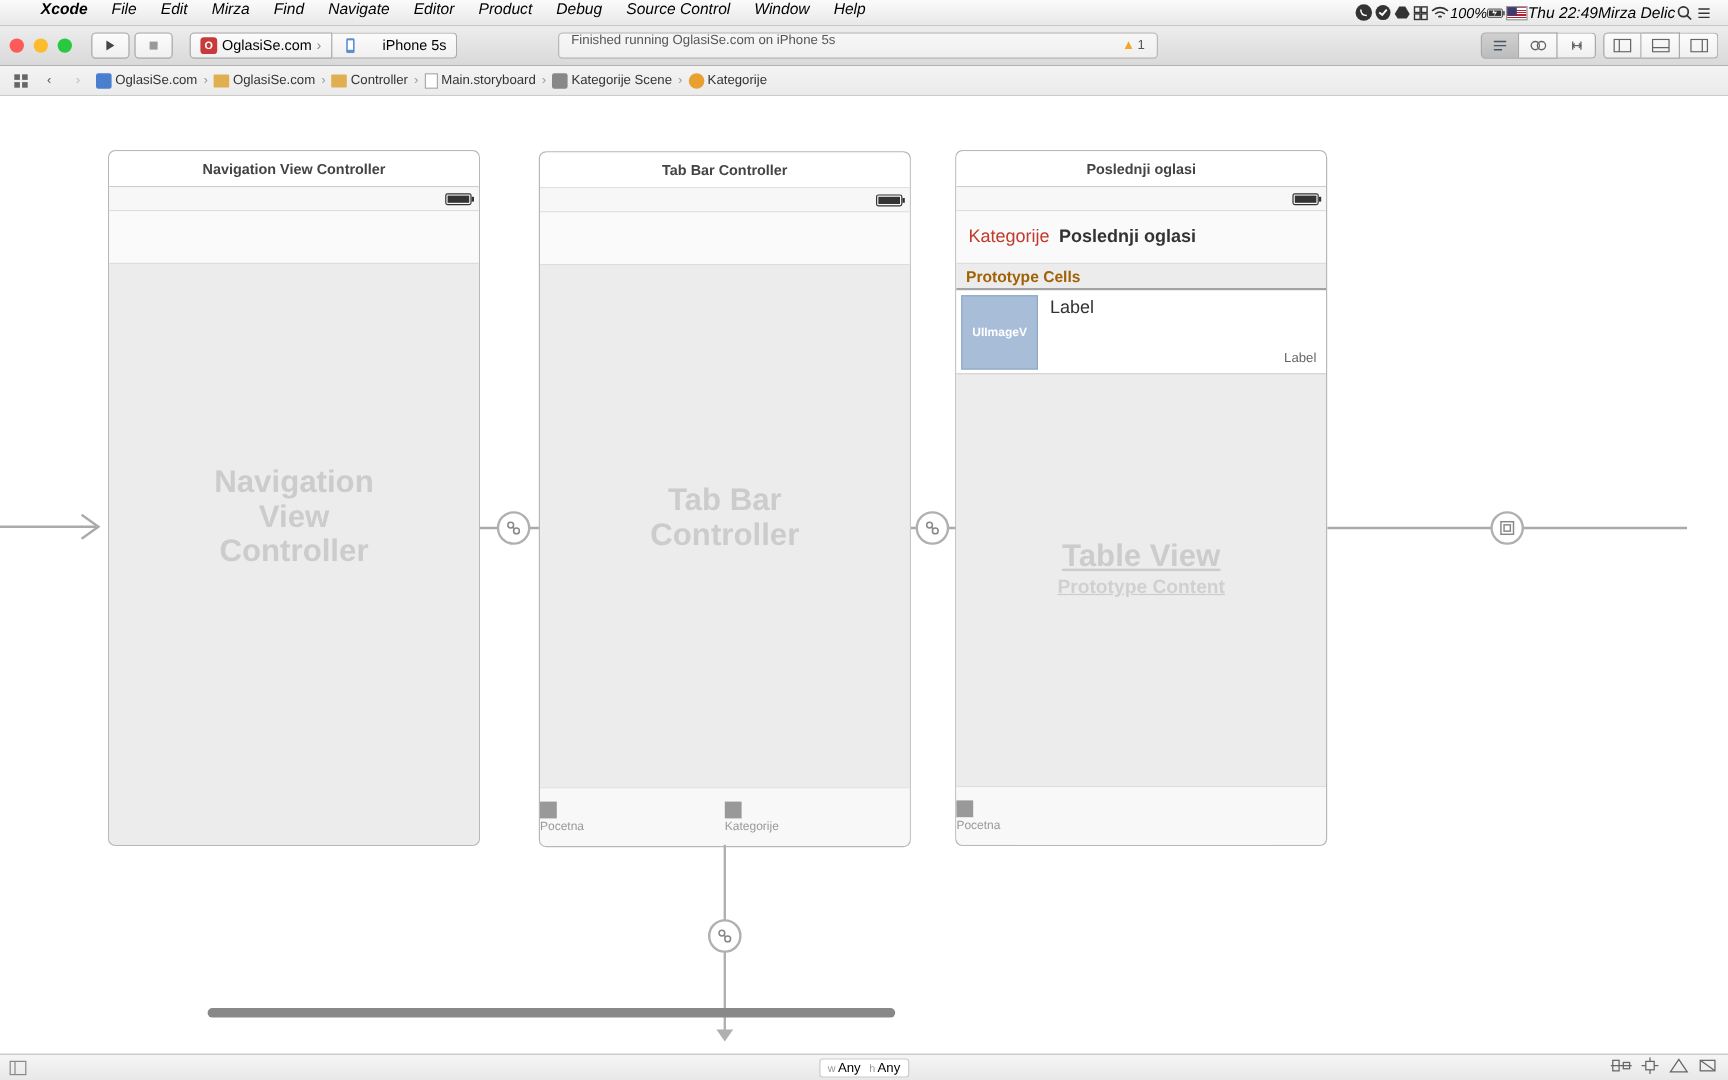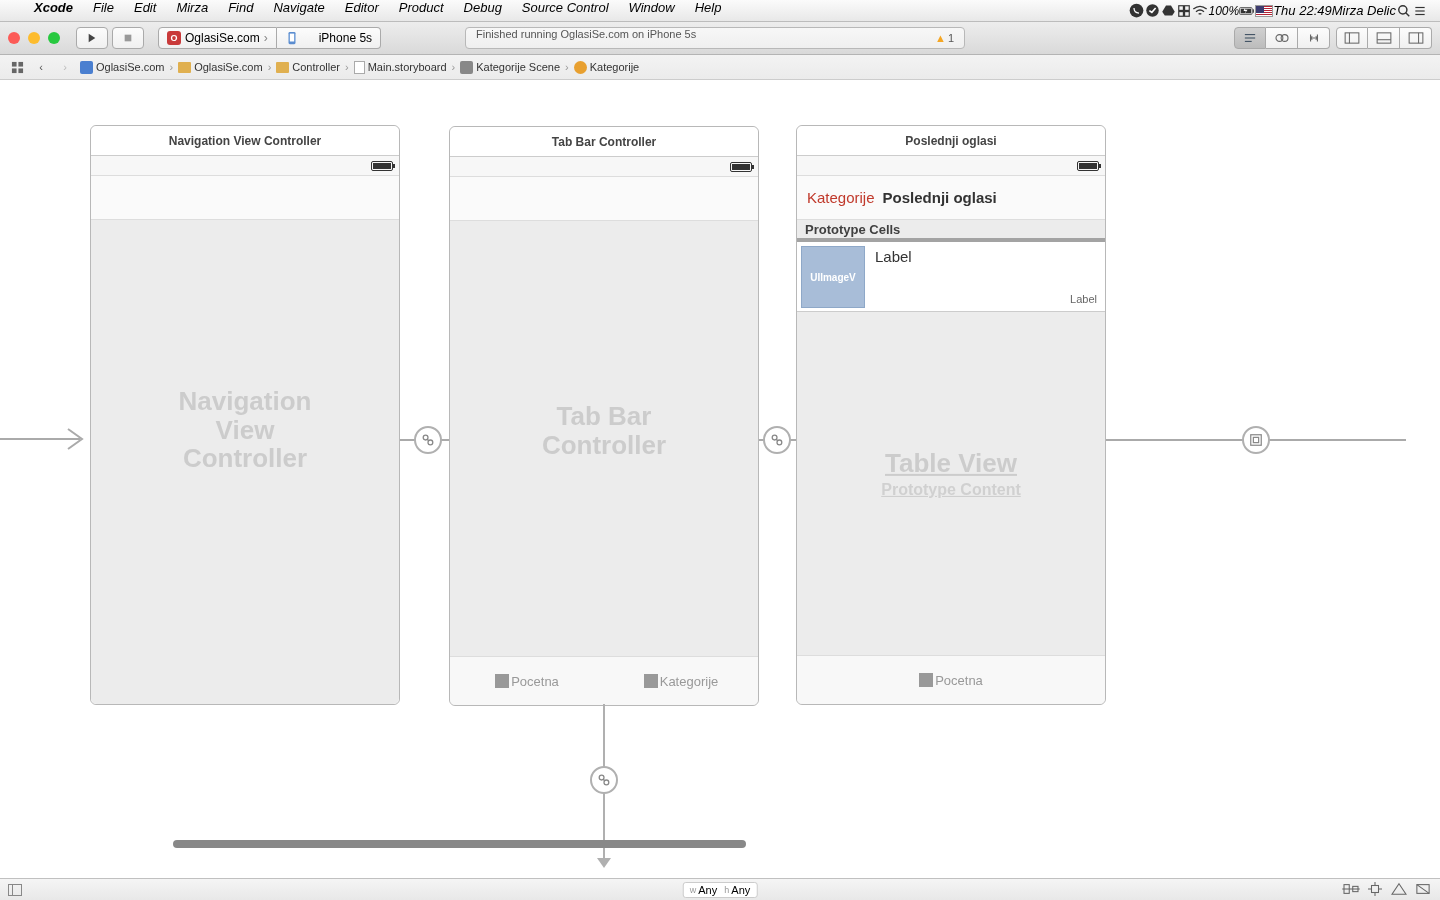--- a/index.html
+++ b/index.html
@@ -59,27 +59,27 @@
     .scene-header { height:30px; border-bottom:1px solid #ccc; display:flex; align-items:center; justify-content:center; font-size:12px; font-weight:600; color:#444; border-radius:6px 6px 0 0; background:#fff;}
     .scene-body { height:548px; background:#ececec; position:relative; border-radius:0 0 6px 6px;}
     .status-bar { height:20px; background:#f7f7f7; border-bottom:1px solid #ddd; display:flex; align-items:center; justify-content:flex-end; padding:0 6px;}
     .batt { width:22px; height:10px; border:1.5px solid #333; border-radius:2px; position:relative;}
     .batt:after { content:''; position:absolute; right:-3px; top:2px; width:2px; height:4px; background:#333;}
     .batt:before { content:''; position:absolute; left:1px; top:1px; right:1px; bottom:1px; background:#333;}
     .nav-bar-sim { height:44px; background:#fafafa; border-bottom:1px solid #ddd;}
     .scene-placeholder { position:absolute; top:50%; left:50%; transform:translate(-50%,-50%); text-align:center; color:#ccc; font-weight:bold; font-size:26px; line-height:1.1;}
     .scene-placeholder .sub { font-size:16px; font-weight:600; margin-top:4px; color:#d0d0d0;}
     .tab-bar-sim { position:absolute; bottom:0; left:0; right:0; height:49px; background:#f8f8f8; border-top:1px solid #ddd; display:flex; border-radius:0 0 6px 6px;}
-    .tab-item { flex:1; display:flex; align-items:center; justify-content:center; font-size:13px; color:#999; gap:2px;}
+    .tab-item { flex:1; display:flex; flex-direction:column; align-items:flex-start; justify-content:center; font-size:10px; color:#999; gap:2px;}
     .tab-sq { width:14px; height:14px; background:#999;}
     
     .nav3 { height:44px; background:#fafafa; border-bottom:1px solid #ddd; display:flex; align-items:center; padding:0 10px; gap:8px; font-size:15px;}
     .nav3 .back { color:#c0392b; }
     .nav3 .title { font-weight:600; color:#333;}
-    .proto-hdr { height:22px; background:#ececec; border-bottom:4px solid #a3a3a3; padding:0 8px; font-size:13px; font-weight:bold; color:#404040; display:flex; align-items:center;text-align:right;}
+    .proto-hdr { height:22px; background:#ececec; border-bottom:2px solid #a3a3a3; padding:0 8px; font-size:13px; font-weight:bold; color:#a16207; display:flex; align-items:center;text-align:right;}
     .cell { height:70px; background:#fff; border-bottom:1px solid #ccc; display:flex; padding:4px; position:relative;}
     .cell-img { width:64px; height:62px; background:#a8bdd8; border:1px solid #8ea8c8; display:flex; align-items:center; justify-content:center; font-size:10px; font-weight:bold; color:#fff;}
     .cell-lbl1 { position:absolute; left:78px; top:6px; font-size:15px; color:#333;}
     .cell-lbl2 { position:absolute; right:8px; bottom:6px; font-size:11px; color:#666;}
     .segue-circle { position:absolute; width:28px; height:28px; border:2px solid #b0b0b0; border-radius:50%; background:#fff; display:flex; align-items:center; justify-content:center; font-size:14px; color:#888;}
     
     .entry-arrow { position:absolute; left:0; top:344px; }
     
     
     .bottom-bar { position:absolute; bottom:0; left:0; right:0; height:22px; background:linear-gradient(#f5f5f5,#e8e8e8); border-top:1px solid #c0c0c0; display:flex; align-items:center; padding:0 8px; font-size:11px;}

